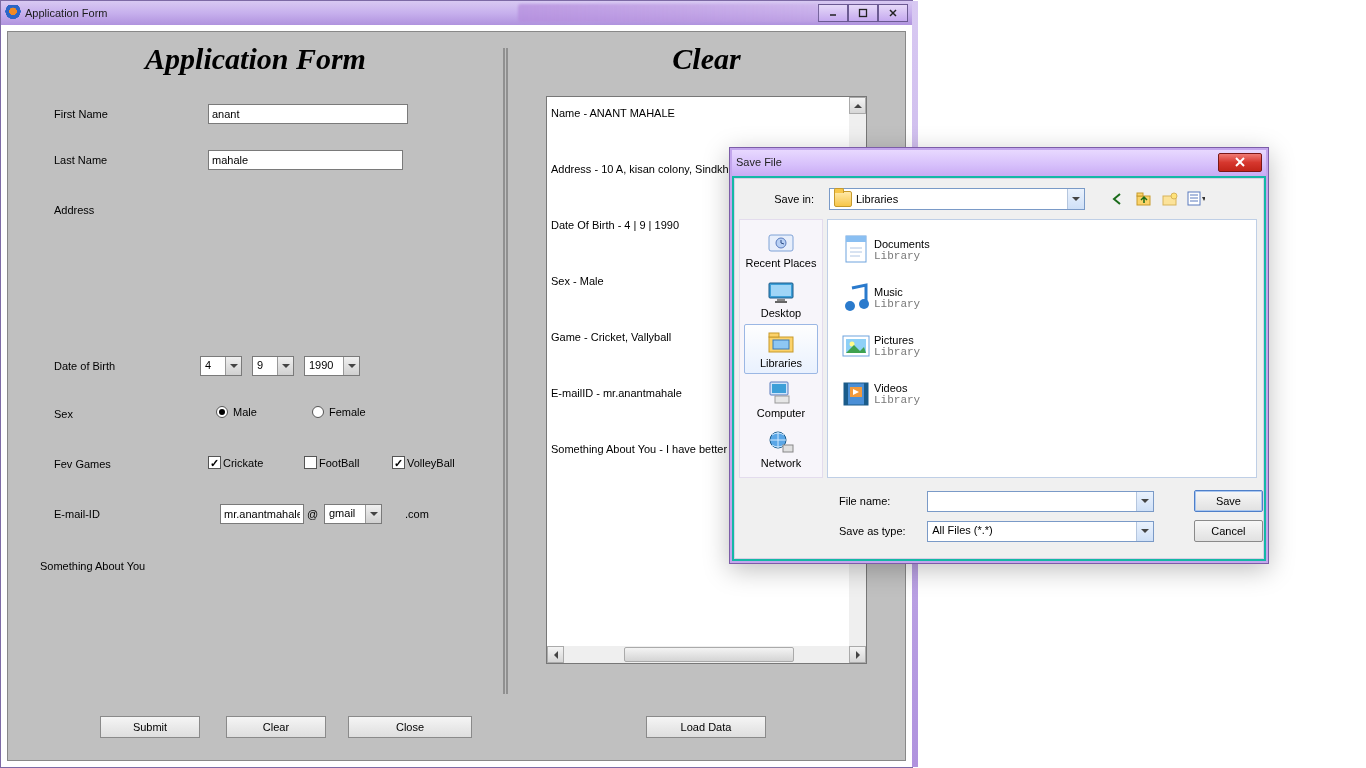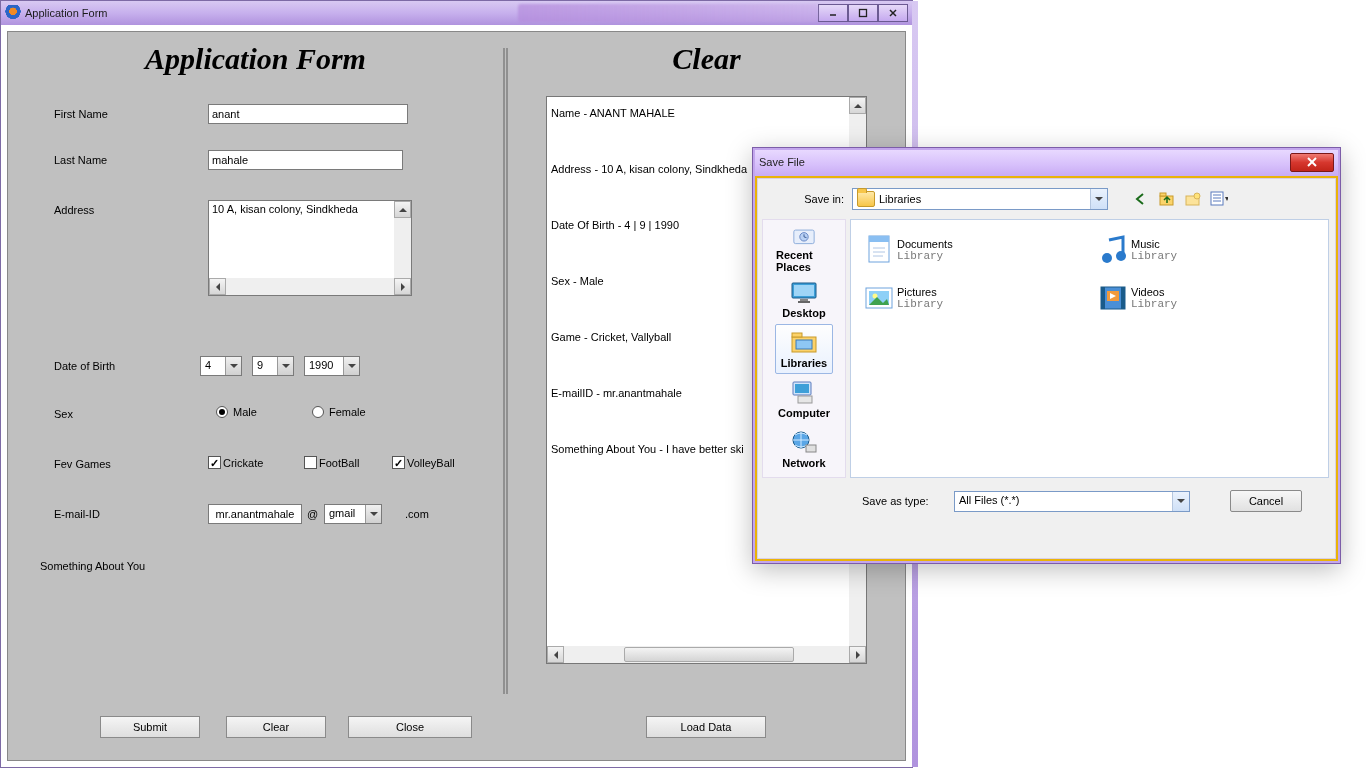--- a/index.html
+++ b/index.html
@@ -56,41 +56,41 @@
   .check .box{width:13px;height:13px;border:1px solid #555;background:#fff;display:flex;align-items:center;justify-content:center;}
   .check.checked .box::after{content:"✓";font-size:11px;line-height:10px;color:#000;font-weight:bold;}
   .btn{position:absolute;height:22px;background:linear-gradient(#f5f5f5,#dedede);border:1px solid #8a8a8a;display:flex;align-items:center;justify-content:center;}
   
   .data-ta-wrap{position:absolute;left:38px;top:64px;right:38px;bottom:30px;background:#fff;border:1px solid #777;}
   .data-ta{position:absolute;left:0;top:0;right:17px;bottom:17px;padding:2px 4px;line-height:28px;white-space:pre;overflow:hidden;}
   
   .right-accent{position:absolute;right:-6px;top:0;bottom:0;width:6px;
     background:linear-gradient(to bottom,#d8c9f2,#b093de);}
   
-  .dlg{position:absolute;left:752px;top:147px;width:589px;height:417px;
-    border:1px solid #7c5da8;background:#eab308;
+  .dlg{position:absolute;left:729px;top:147px;width:540px;height:417px;
+    border:1px solid #7c5da8;background:#14b8a6;
     box-shadow:0 6px 24px rgba(0,0,0,.25);}
   .dlg-outer{position:absolute;inset:0;border:2px solid #c3a6ed;pointer-events:none;}
   .dlg-title{height:28px;background:linear-gradient(to bottom,#eadcff 0%,#d7c0fb 60%,#c8abf4 100%);display:flex;align-items:center;padding:0 6px;}
   .dlg-title-text{flex:1;color:#222;}
   .dlg-close{width:44px;height:19px;border:1px solid #7a1818;border-radius:2px;
     background:linear-gradient(to bottom,#f07a74,#d6372e 50%,#c22419);display:flex;align-items:center;justify-content:center;}
   .dlg-close svg{stroke:#fff;stroke-width:2;}
   .dlg-body{position:absolute;left:4px;right:4px;top:30px;bottom:4px;background:#f0f0f0;border:1px solid #d8d0e6;}
   .dlg-toolbar{position:absolute;left:0;right:0;top:6px;height:28px;display:flex;align-items:center;}
-  .dlg-toolbar .lab{width:94px;text-align:right;padding-right:8px;}
+  .dlg-toolbar .lab{width:94px;text-align:right;padding-right:15px;}
   .save-in-combo{width:256px;height:22px;border:1px solid #7a9ac7;background:#fff;display:flex;align-items:center;}
   .save-in-combo .ico{width:18px;height:16px;margin:0 4px;background:linear-gradient(#ffe9a8,#f7c649);border:1px solid #c79a2b;border-radius:2px;position:relative;}
   .save-in-combo .ico::before{content:"";position:absolute;left:-1px;top:-4px;width:8px;height:4px;background:#f7c649;border:1px solid #c79a2b;border-bottom:none;border-radius:2px 2px 0 0;}
   .save-in-combo span{flex:1;}
   .save-in-combo .cbtn{width:17px;height:100%;border-left:1px solid #b5c6de;background:linear-gradient(#eaf2fd,#cfe0f7);display:flex;align-items:center;justify-content:center;}
   .tb-icons{display:flex;gap:8px;margin-left:24px;align-items:center;}
   .tbi{width:18px;height:18px;display:flex;align-items:center;justify-content:center;}
   .places{position:absolute;left:4px;top:40px;width:84px;bottom:80px;background:#f7f5fa;border:1px solid #e3dced;padding-top:4px;}
-  .place{height:50px;display:flex;flex-direction:column;align-items:center;justify-content:center;gap:2px;border:1px solid transparent;margin:0 12px;border-radius:2px;font-weight:bold;}
+  .place{height:50px;display:flex;flex-direction:column;align-items:center;justify-content:center;gap:2px;border:1px solid transparent;margin:0 4px;border-radius:2px;}
   .place.sel{border-color:#9bb7e4;background:linear-gradient(#fefefe,#e9f1fe);}
   .place .pico{width:32px;height:26px;}
   .fview{position:absolute;left:92px;right:6px;top:40px;bottom:80px;background:#fff;border:1px solid #bfcfe6;padding:8px 4px;display:flex;flex-wrap:wrap;align-content:flex-start;gap:4px 24px;}
   .fitem{width:210px;height:44px;display:flex;align-items:center;padding-left:6px;}
   .fico{width:36px;height:36px;}
   .ftxt .t1{color:#000;}
   .ftxt .t2{color:#777;font-family:Liberation Mono, monospace;}
   .dlg-bottom{position:absolute;left:0;right:0;bottom:6px;height:66px;}
   .brow{display:flex;align-items:center;height:30px;}
   .brow .bl{width:196px;text-align:left;padding-left:104px;}
@@ -134,38 +134,20 @@
     <div class="col left">
       <div class="script-head">Application Form</div>
 
       <div class="lbl" style="left:46px;top:76px">First Name</div>
       <input class="tf" style="left: 200px; top: 72px; width: 200px;" value="anant">
 
       <div class="lbl" style="left:46px;top:122px">Last Name</div>
       <input class="tf" style="left: 200px; top: 118px; width: 195px;" value="mahale">
 
       <div class="lbl" style="left:46px;top:172px">Address</div>
-      <div class="ta-wrap" style="left:200px;top:168px;width:204px;height:96px;border:1px solid #7a7a7a">
-        <textarea class="ta" style="width: calc(100% - 17px);">10 A, kisan colony, Sindkheda</textarea>
-        <div class="vscroll">
-          <div class="vs-btn">
-              <div class="arrow u"></div>
-            </div>
-          <div style="flex:1"></div>
-        </div>
-        <div class="hscroll">
-          <div class="hs-btn">
-              <div class="arrow l"></div>
-            </div>
-          <div class="hs-track"></div>
-          <div class="hs-btn">
-              <div class="arrow r"></div>
-            </div>
-        </div>
-      </div>
 
       <div class="lbl" style="left:46px;top:328px">Date of Birth</div>
       <div class="combo" style="left:192px;top:324px;width:42px">
           <span>4</span>
           <div class="cbtn">
             <div class="arrow d"></div>
           </div>
         </div>
       <div class="combo" style="left:244px;top:324px;width:42px">
           <span>9</span>
@@ -198,21 +180,21 @@
       <div class="check" style="left:296px;top:424px">
           <div class="box"></div>
           <span>FootBall</span>
         </div>
       <div class="check checked" style="left:384px;top:424px">
           <div class="box"></div>
           <span>VolleyBall</span>
         </div>
 
       <div class="lbl" style="left:46px;top:476px">E-mail-ID</div>
-      <input class="tf" style="left: 200px; top: 472px; width: 94px; text-align: center;" value="mr.anantmahale">
+      <input class="tf" style="left: 212px; top: 472px; width: 84px;" value="mr.anantmahale">
       <div class="lbl" style="left:299px;top:476px">@</div>
       <div class="combo" style="left:316px;top:472px;width:58px">
           <span>gmail</span>
           <div class="cbtn">
             <div class="arrow d"></div>
           </div>
         </div>
       <div class="lbl" style="left:397px;top:476px">.com</div>
 
       <div class="lbl" style="left:32px;top:528px">Something About You</div>
@@ -404,20 +386,30 @@
           </svg>
         <div class="ftxt">
             <div class="t1">Videos</div>
             <div class="t2">Library</div>
           </div>
       </div>
     </div>
 
     <div class="dlg-bottom">
       <div class="brow">
+        <div class="bl">File name:</div>
+        <div class="bcombo">
+            <span></span>
+            <div class="cbtn">
+              <div class="arrow d"></div>
+            </div>
+          </div>
+        <div class="dbtn primary">Save</div>
+      </div>
+      <div class="brow">
         <div class="bl">Save as type:</div>
         <div class="bcombo">
             <span>All Files (*.*)</span>
             <div class="cbtn">
               <div class="arrow d"></div>
             </div>
           </div>
         <div class="dbtn">Cancel</div>
       </div>
     </div>

